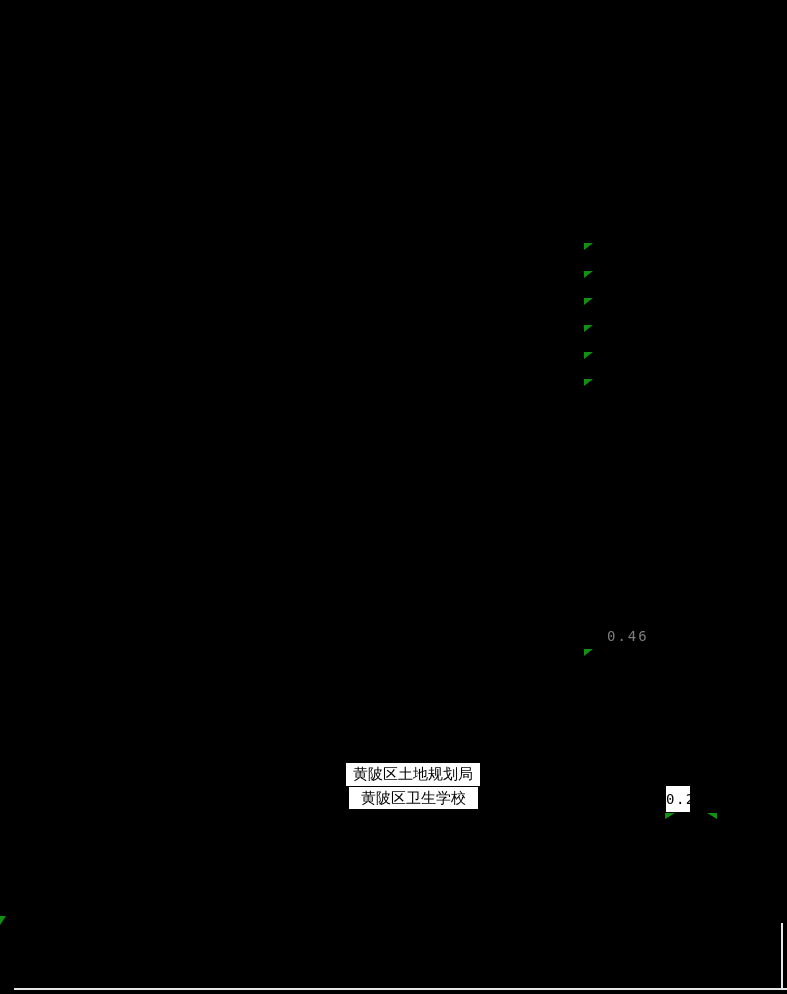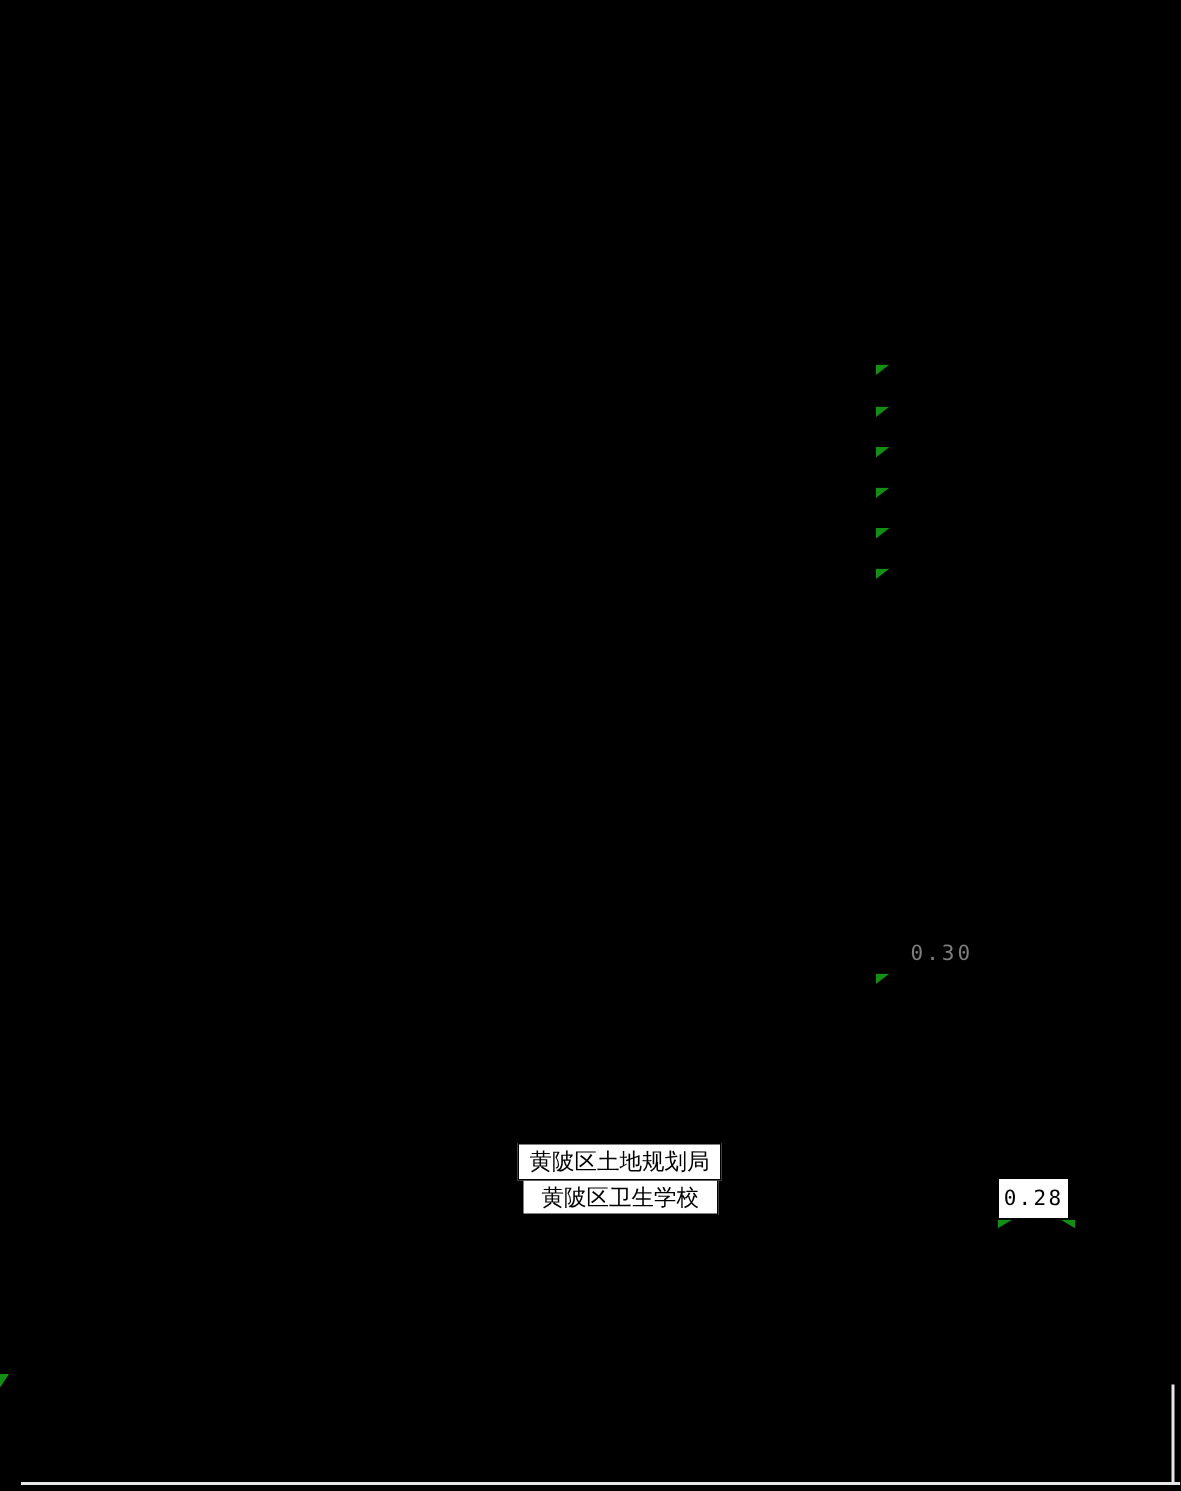--- a/index.html
+++ b/index.html
@@ -75,27 +75,27 @@
 
 <div class="canvas">
 
   <div class="tri" style="left:584px;top:243px"></div>
   <div class="tri" style="left:584px;top:271px"></div>
   <div class="tri" style="left:584px;top:298px"></div>
   <div class="tri" style="left:584px;top:325px"></div>
   <div class="tri" style="left:584px;top:352px"></div>
   <div class="tri" style="left:584px;top:379px"></div>
 
-  <div class="dim-text" style="left:607px;top:628px">0.30</div>
+  <div class="dim-text" style="left:607px;top:628px">0.46</div>
   <div class="tri" style="left:584px;top:649px"></div>
 
   <div class="label-box" style="left:348px;top:786px;width:131px;height:24px">黄陂区卫生学校</div>
   <div class="label-box" style="left:345px;top:762px;width:136px;height:25px">黄陂区土地规划局</div>
 
-  <div class="value-box" style="left:666px;top:786px;width:46px;height:26px">0.28</div>
+  <div class="value-box" style="left:666px;top:786px;width:24px;height:26px">0.28</div>
   <div class="tri" style="left:665px;top:813px;width:10px;height:6px"></div>
   <div class="tri tri-right" style="left:707px;top:813px;width:10px;height:6px"></div>
 
   <div class="tri" style="left:0;top:916px;width:6px;height:9px"></div>
 
   <div class="frame-vline" style="left:781px;top:923px;height:67px"></div>
   <div class="frame-hline" style="left:14px;top:988px;width:773px"></div>
 
 </div>
 

